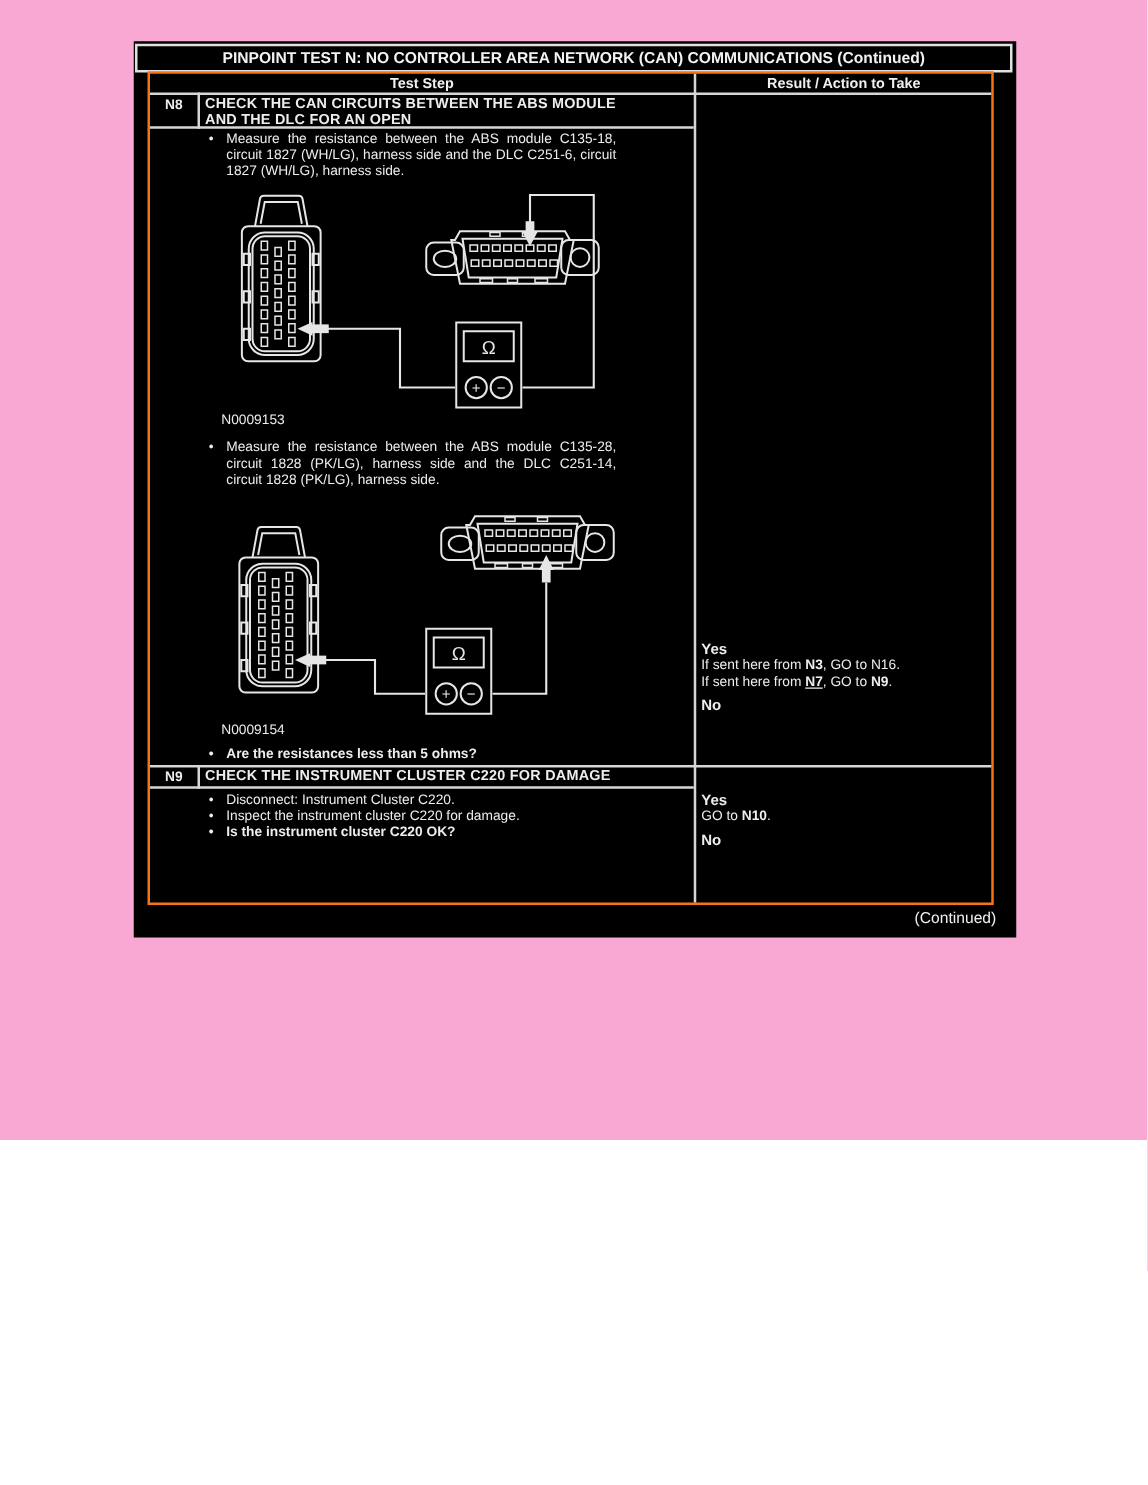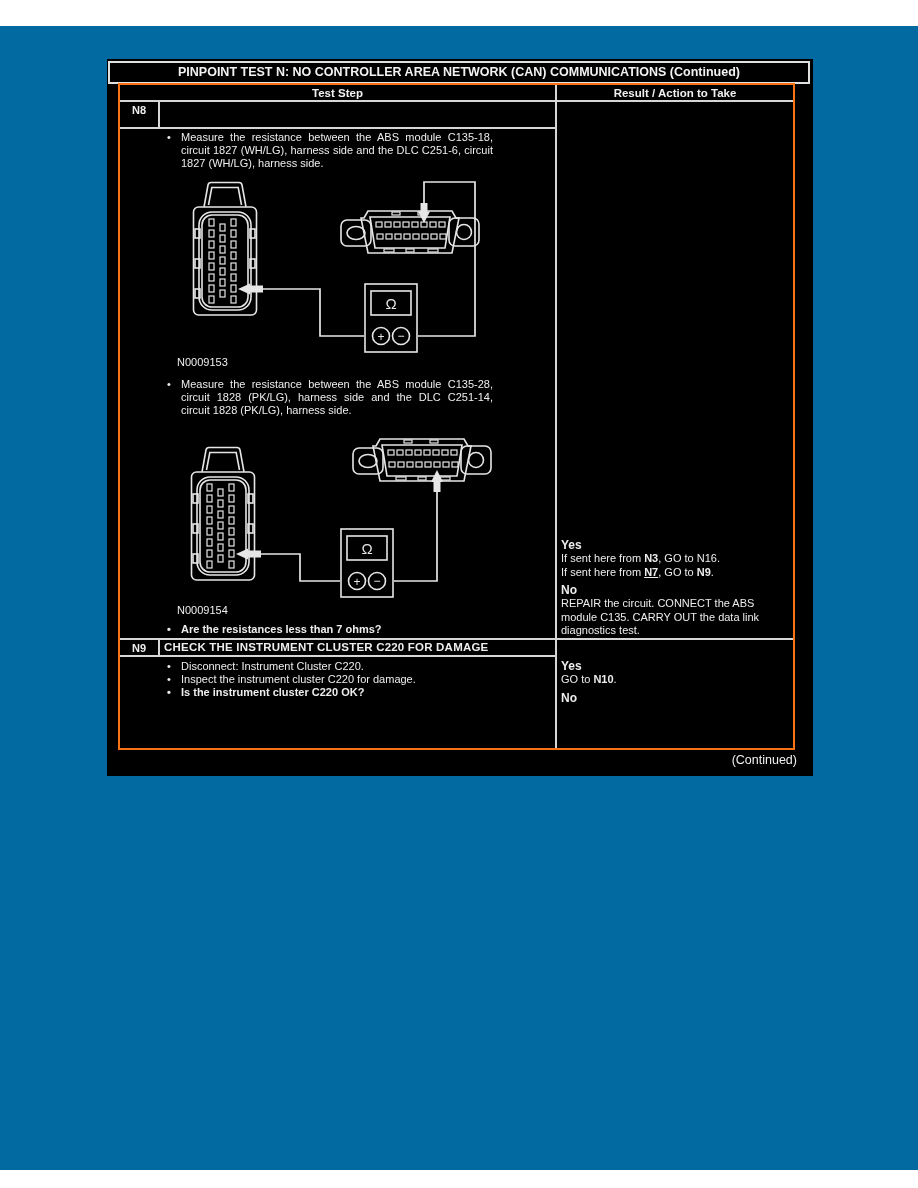--- a/index.html
+++ b/index.html
@@ -1,17 +1,17 @@
 <!DOCTYPE html>
 <html><head>
 <meta charset="utf-8">
 <style>
   html,body{margin:0;padding:0;background:#fff;}
-  .sheet{position:relative;width:918px;height:1144px;background:#0369a1;overflow:hidden;
-         font-family:"Liberation Sans",sans-serif;color:#ededed;margin-top:26px;}
+  .sheet{position:relative;width:918px;height:912px;background:#f9a8d4;overflow:hidden;
+         font-family:"Liberation Sans",sans-serif;color:#ededed;}
   .black-box{position:absolute;left:107px;top:33px;width:706px;height:717px;background:#000;}
   .title-bar{position:absolute;left:1px;top:2px;width:698px;height:19px;border:2px solid #e0e0e0;
              text-align:center;font-weight:bold;font-size:12.5px;line-height:19px;color:#f2f2f2;}
   .table{position:absolute;left:11px;top:24px;width:677px;height:667px;border:2px solid #f97316;box-sizing:border-box;}
   .hline{position:absolute;height:2px;background:#d6d6d6;}
   .vline{position:absolute;width:2px;background:#d6d6d6;}
   .cell-header{position:absolute;top:0;height:15px;text-align:center;font-weight:bold;font-size:11.5px;line-height:16px;color:#f0f0f0;}
   .step-id{position:absolute;width:38px;text-align:center;font-weight:bold;font-size:11px;line-height:14px;}
   .step-title{position:absolute;font-weight:bold;font-size:11.5px;line-height:13px;letter-spacing:.2px;}
   .bullet{position:absolute;padding-left:16px;font-size:11px;line-height:13px;}
@@ -113,20 +113,21 @@
       <div class="hline" style="left:0;right:0;top:553px"></div>
       <div class="hline" style="left:0;width:435px;top:570px"></div>
       <div class="vline" style="left:435px;top:0;height:663px"></div>
       <div class="vline" style="left:38px;top:15px;height:29px"></div>
       <div class="vline" style="left:38px;top:553px;height:19px"></div>
 
       <div class="cell-header" style="left:0;width:435px">Test Step</div>
       <div class="cell-header" style="left:437px;width:236px">Result / Action to Take</div>
 
       <div class="step-id" style="top:18px">N8</div>
+      <div class="step-title" style="left:44px;top:17.5px;width:350px">CHECK THE CAN CIRCUITS BETWEEN THE ABS MODULE AND THE DLC FOR AN OPEN</div>
 
       <div class="bullet justify" style="left:45px;top:46px;width:312px">
         <span class="dot">•</span>
         <span>Measure the resistance between the ABS module C135-18, circuit 1827 (WH/LG), harness side and the DLC C251-6, circuit 1827 (WH/LG), harness side.</span>
       </div>
 
       <div style="position:absolute;left:42px;top:88px">
         <svg width="330" height="198" viewBox="0 0 330 198">
           <use href="#abs" xlink:href="#abs" x="30" y="8"></use>
           <use href="#dlc" xlink:href="#dlc" x="178" y="32"></use>
@@ -180,30 +181,29 @@
               <rect x="84" y="124.5" width="15" height="7"></rect>
             <polygon points="275,44 269,56 281,56"></polygon>
               <rect x="271.5" y="56" width="7" height="10"></rect>
           </g>
         </svg>
       </div>
       <div class="fig-label" style="left:57px;top:519px">N0009154</div>
 
       <div class="bullet bold" style="left:45px;top:538px;width:330px">
         <span class="dot">•</span>
-        <span>Are the resistances less than 7 ohms?</span>
+        <span>Are the resistances less than 5 ohms?</span>
       </div>
 
       <div class="result-block" style="left:441px;top:453px">
         <div class="yn">Yes</div>
         <div><span>If sent here from </span><span style="font-weight: bold;">N3</span><span>, GO to </span><span style="font-weight: normal; text-align: center;">N16</span><span>.</span></div>
         <div><span>If sent here from </span><span style="font-weight: bold; text-decoration: underline;">N7</span><span>, GO to </span><span style="font-weight: bold;">N9</span><span>.</span></div>
         <div class="gap"></div>
         <div class="yn">No</div>
-        <div>REPAIR the circuit. CONNECT the ABS module C135. CARRY OUT the data link diagnostics test.</div>
       </div>
 
       <div class="step-id" style="top:556px">N9</div>
       <div class="step-title" style="left:44px;top:556px;width:385px">CHECK THE INSTRUMENT CLUSTER C220 FOR DAMAGE</div>
 
       <div class="bullet" style="left:45px;top:575px;width:360px">
         <span class="dot">•</span>
         <span>Disconnect: Instrument Cluster C220.</span>
       </div>
       <div class="bullet" style="left:45px;top:588px;width:360px">

